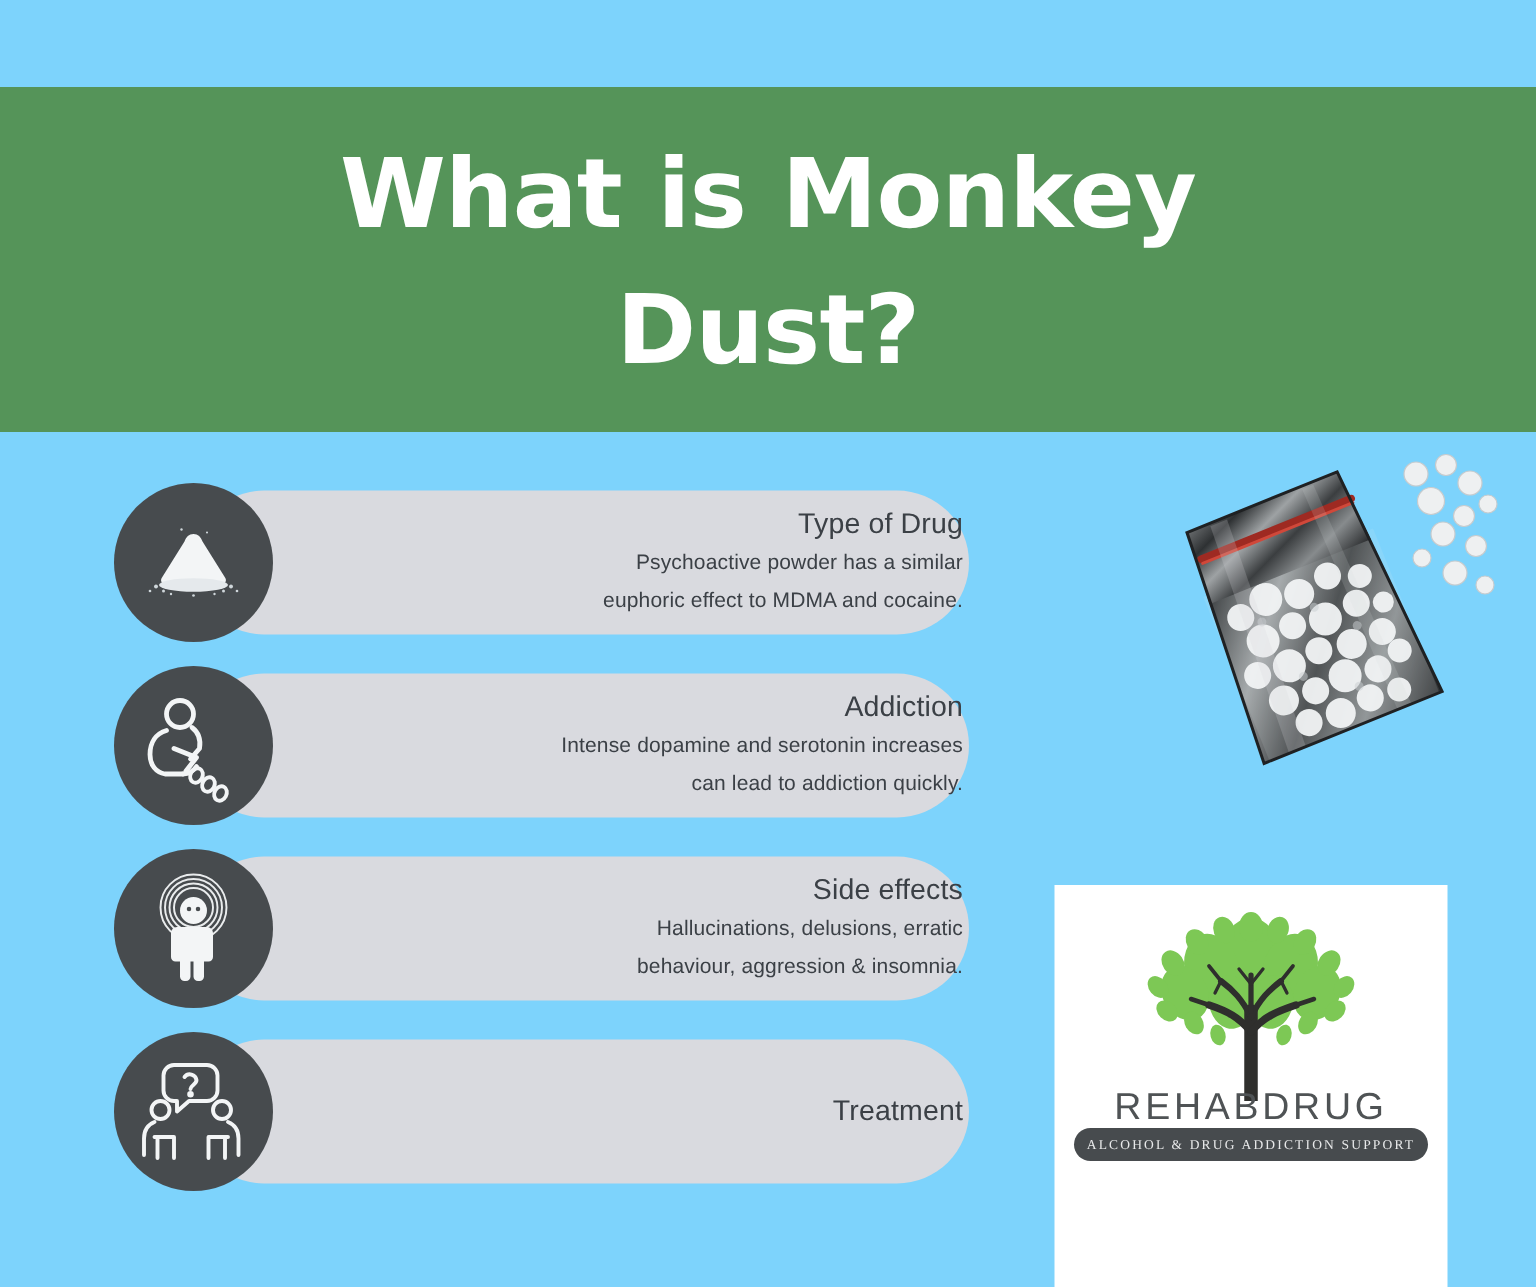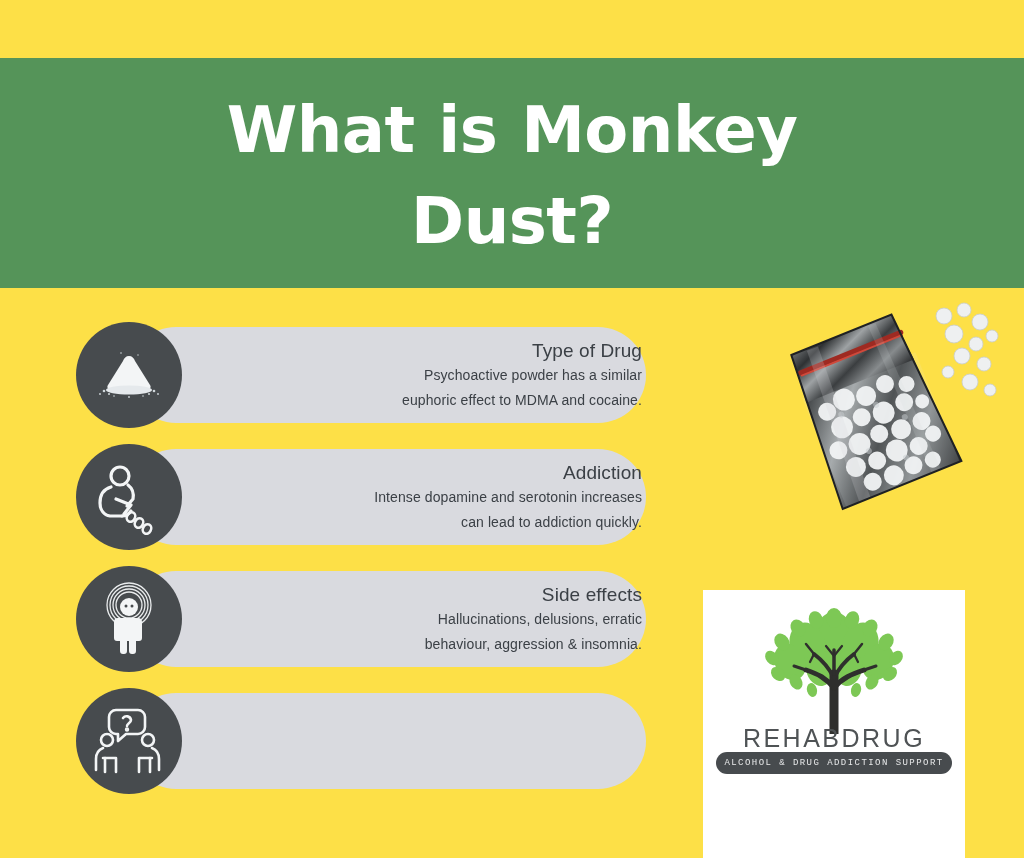--- a/index.html
+++ b/index.html
@@ -12,21 +12,21 @@
     background: #e9eaee;
     font-family: "Liberation Sans", sans-serif;
     overflow: hidden;
     position: relative;
   }
 
   .page {
     position: relative;
     width: 1024px;
     height: 858px;
-    background: #fde047;
+    background: #7dd3fc;
   }
 
   
   .header-banner {
     position: absolute;
     left: 0;
     top: 58px;
     width: 1024px;
     height: 230px;
     background: #559459;
@@ -182,21 +182,21 @@
     border-radius: 11px;
     display: flex;
     align-items: center;
     justify-content: center;
   }
   .logo-tagline {
     color: #e8e9ea;
     font-size: 9px;
     letter-spacing: 1.45px;
     white-space: nowrap;
-    font-family: Liberation Mono, monospace;
+    font-family: Liberation Serif, serif;
   }
 </style>
 </head>
 <body>
 
 <div class="page">
 
   <div class="header-banner">
     <h1 class="header-title">What is Monkey Dust?</h1>
   </div>
@@ -292,20 +292,21 @@
             <path d="M27 70 L40 70 L40 84"></path>
             <path d="M29 70 L29 84"></path>
             <circle cx="72" cy="52" r="6"></circle>
             <path d="M76 60 C81 62 83 66 83 71 L83 82"></path>
             <path d="M76 70 L63 70 L63 84"></path>
             <path d="M74 70 L74 84"></path>
           </g>
         </svg>
       </div>
       <div class="info-text">
+        <p class="info-heading">Treatment</p>
       </div>
     </div>
 
   </div>
 
   <div class="bag-photo">
     <svg viewBox="0 0 262 262" xmlns="http://www.w3.org/2000/svg">
       <defs>
         <linearGradient id="bagFoil" x1="0" y1="0" x2="1" y2="1">
           <stop offset="0%" stop-color="#6f7274"></stop>

